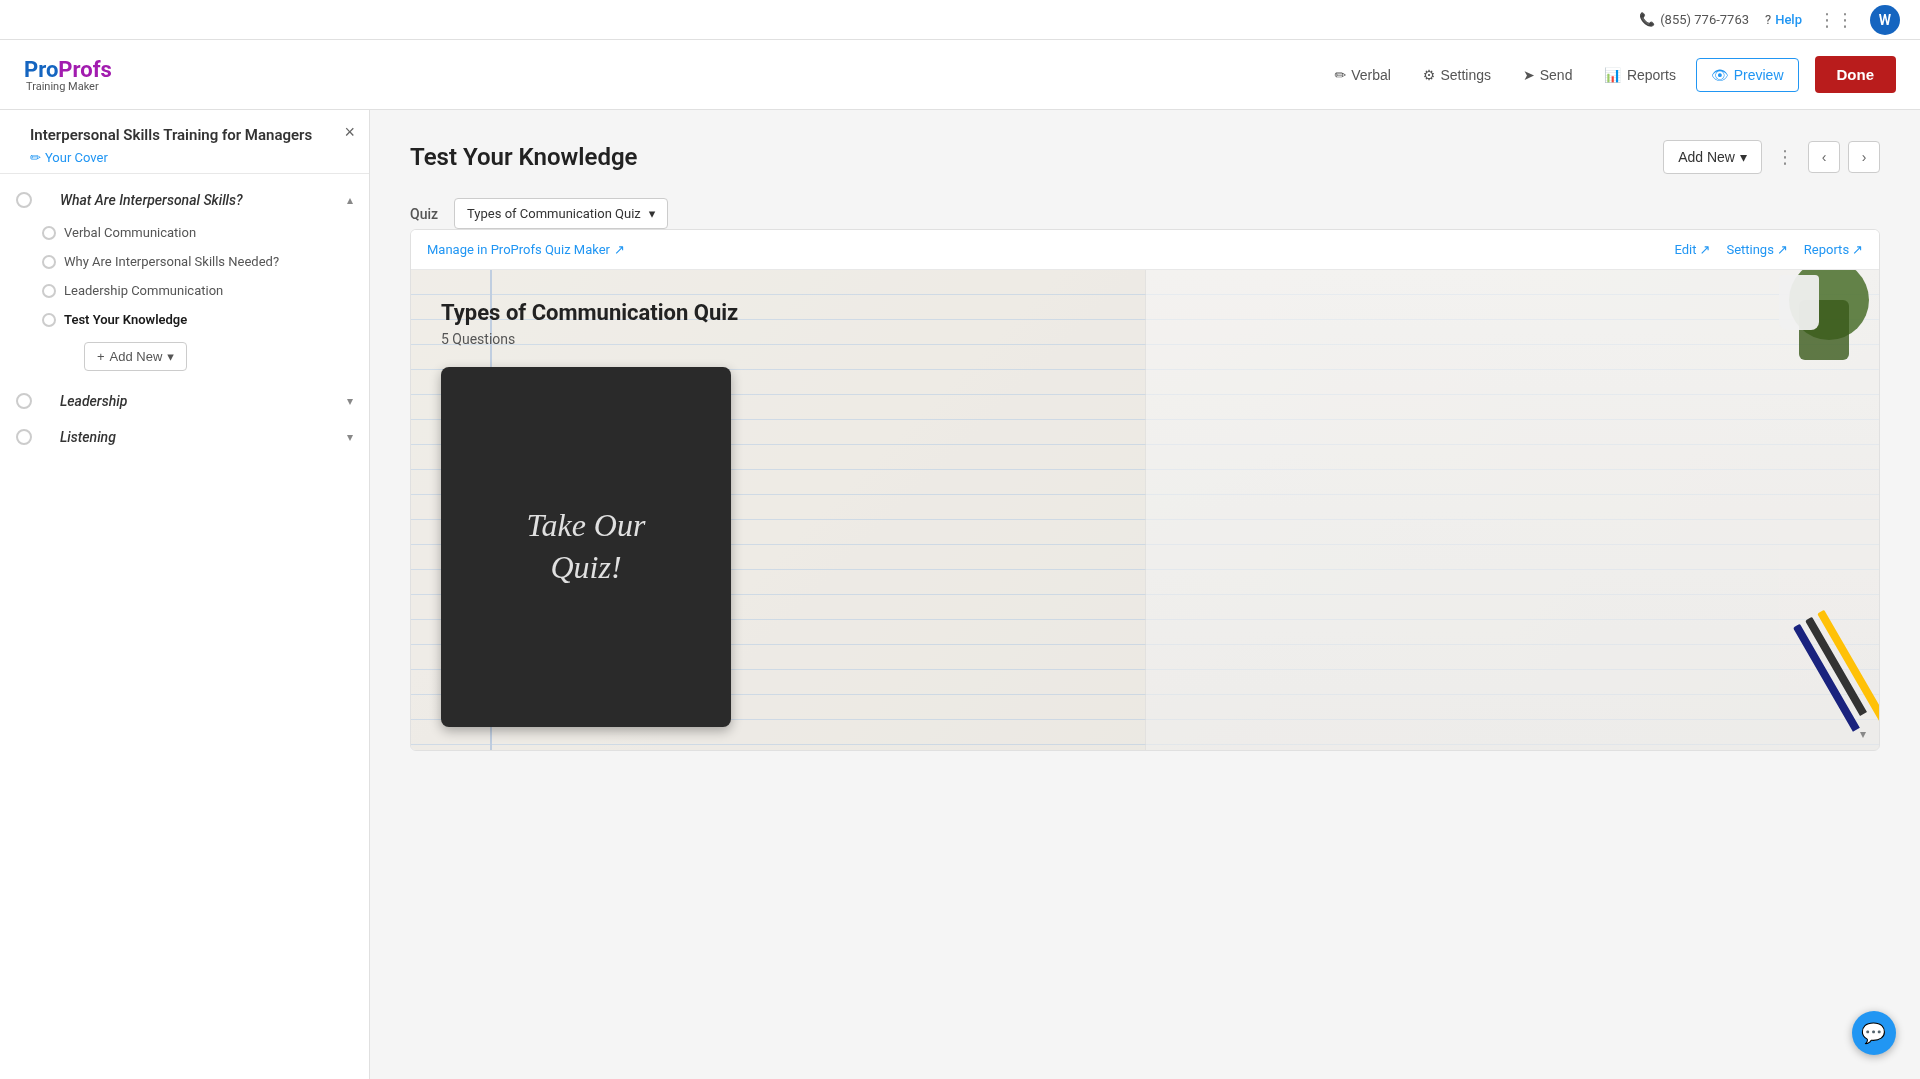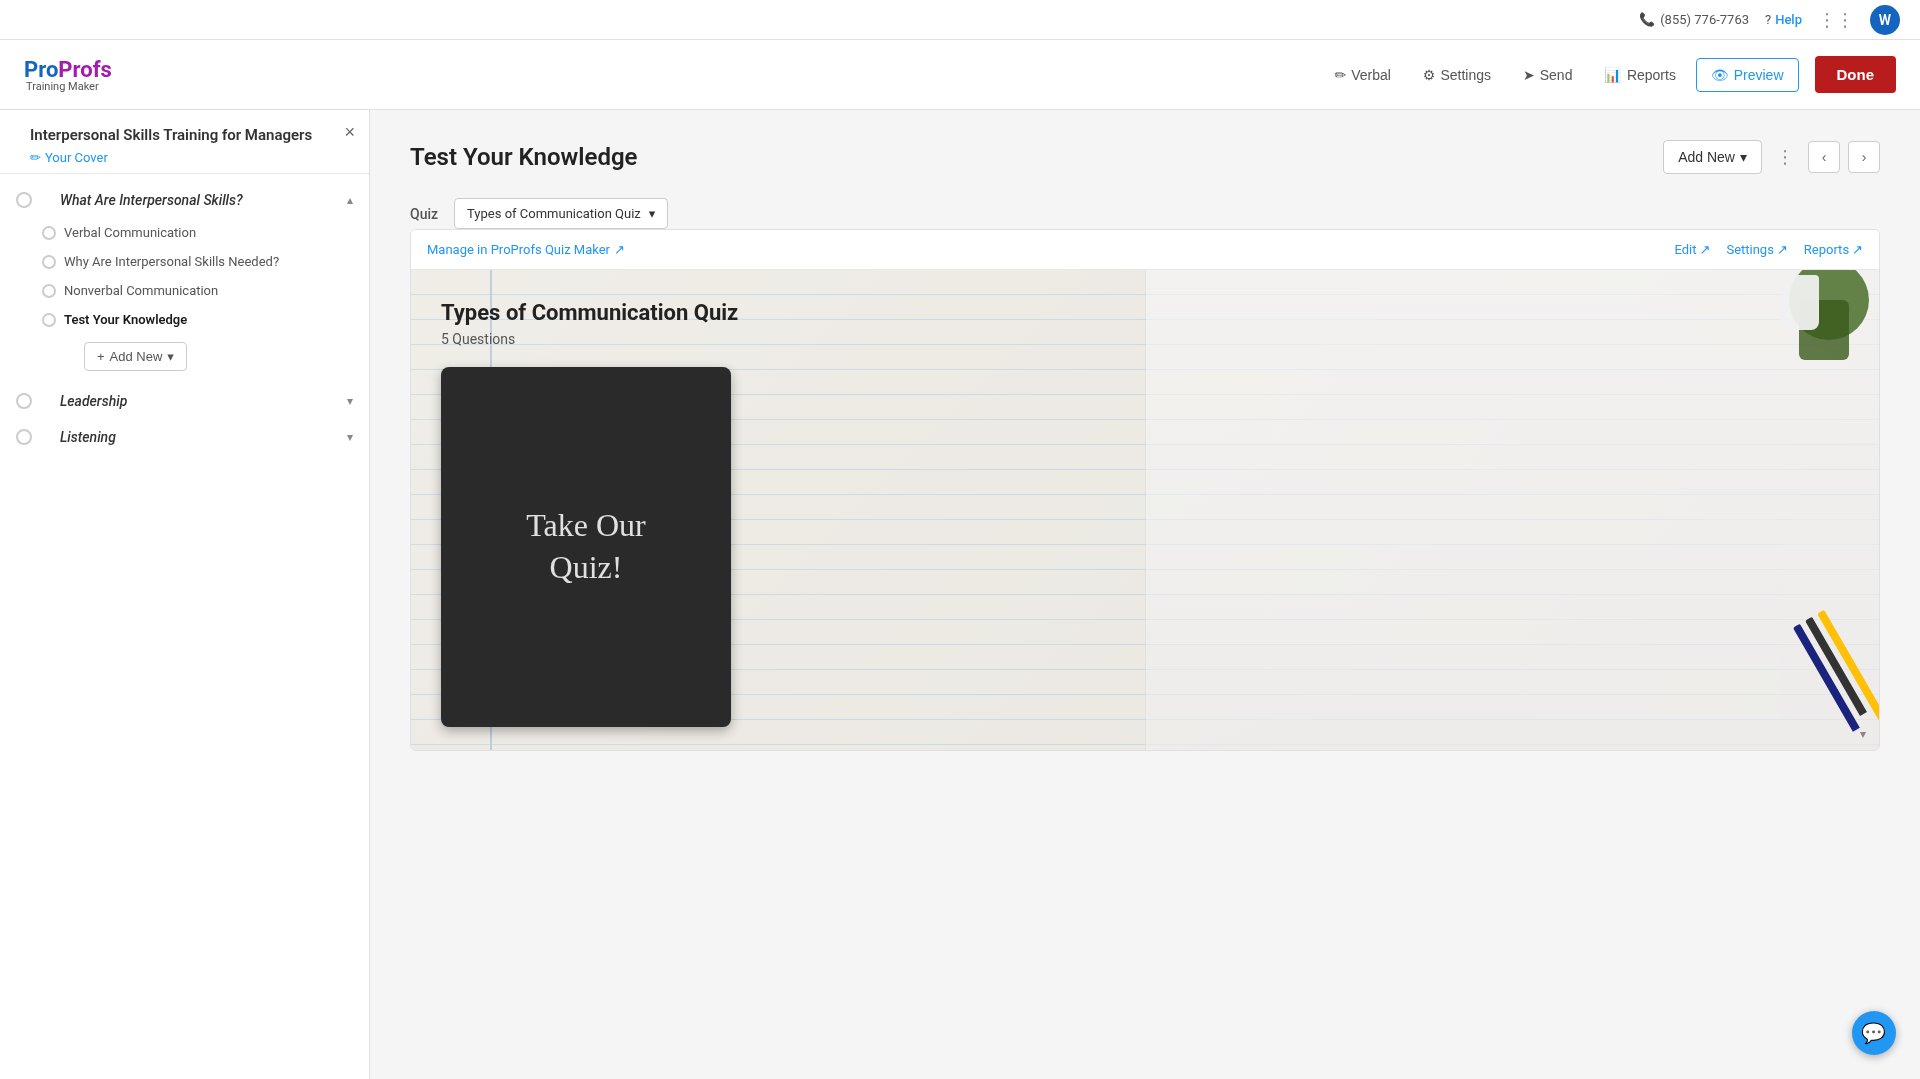--- a/index.html
+++ b/index.html
@@ -195,21 +195,21 @@
     .quiz-title-text { font-size: 22px; font-weight: 700; color: #222; margin-bottom: 6px; }
     .quiz-questions-text { font-size: 14px; color: #555; margin-bottom: 20px; }
 
     
     .blackboard {
       width: 290px; height: 360px; background: #2a2a2a; border-radius: 8px;
       display: flex; align-items: center; justify-content: center;
       box-shadow: 0 4px 12px rgba(0,0,0,0.3);
     }
     .blackboard-text {
-      color: #e0e0e0; font-size: 32px; font-weight: 300;
+      color: #e0e0e0; font-size: 32px; font-style: italic; font-weight: 300;
       text-align: center; line-height: 1.3;
       font-family: 'Georgia', cursive;
     }
 
     
     .chat-button {
       position: fixed; bottom: 24px; right: 24px;
       width: 44px; height: 44px; border-radius: 50%;
       background: #2196f3; color: #fff; border: none; cursor: pointer;
       font-size: 20px; display: flex; align-items: center; justify-content: center;
@@ -297,21 +297,21 @@
           <div class="sub-item">
             <div class="sub-radio"></div>
             <span class="sub-label">Verbal Communication</span>
           </div>
           <div class="sub-item">
             <div class="sub-radio"></div>
             <span class="sub-label">Why Are Interpersonal Skills Needed?</span>
           </div>
           <div class="sub-item">
             <div class="sub-radio"></div>
-            <span class="sub-label">Nonverbal Communication</span>
+            <span class="sub-label">Leadership Communication</span>
           </div>
           <div class="sub-item">
             <div class="sub-radio active"></div>
             <span class="sub-label active-sub">Test Your Knowledge</span>
           </div>
           <button class="add-new-btn">
             <span>+</span>
             <span>Add New</span>
             <span>▾</span>
           </button>

